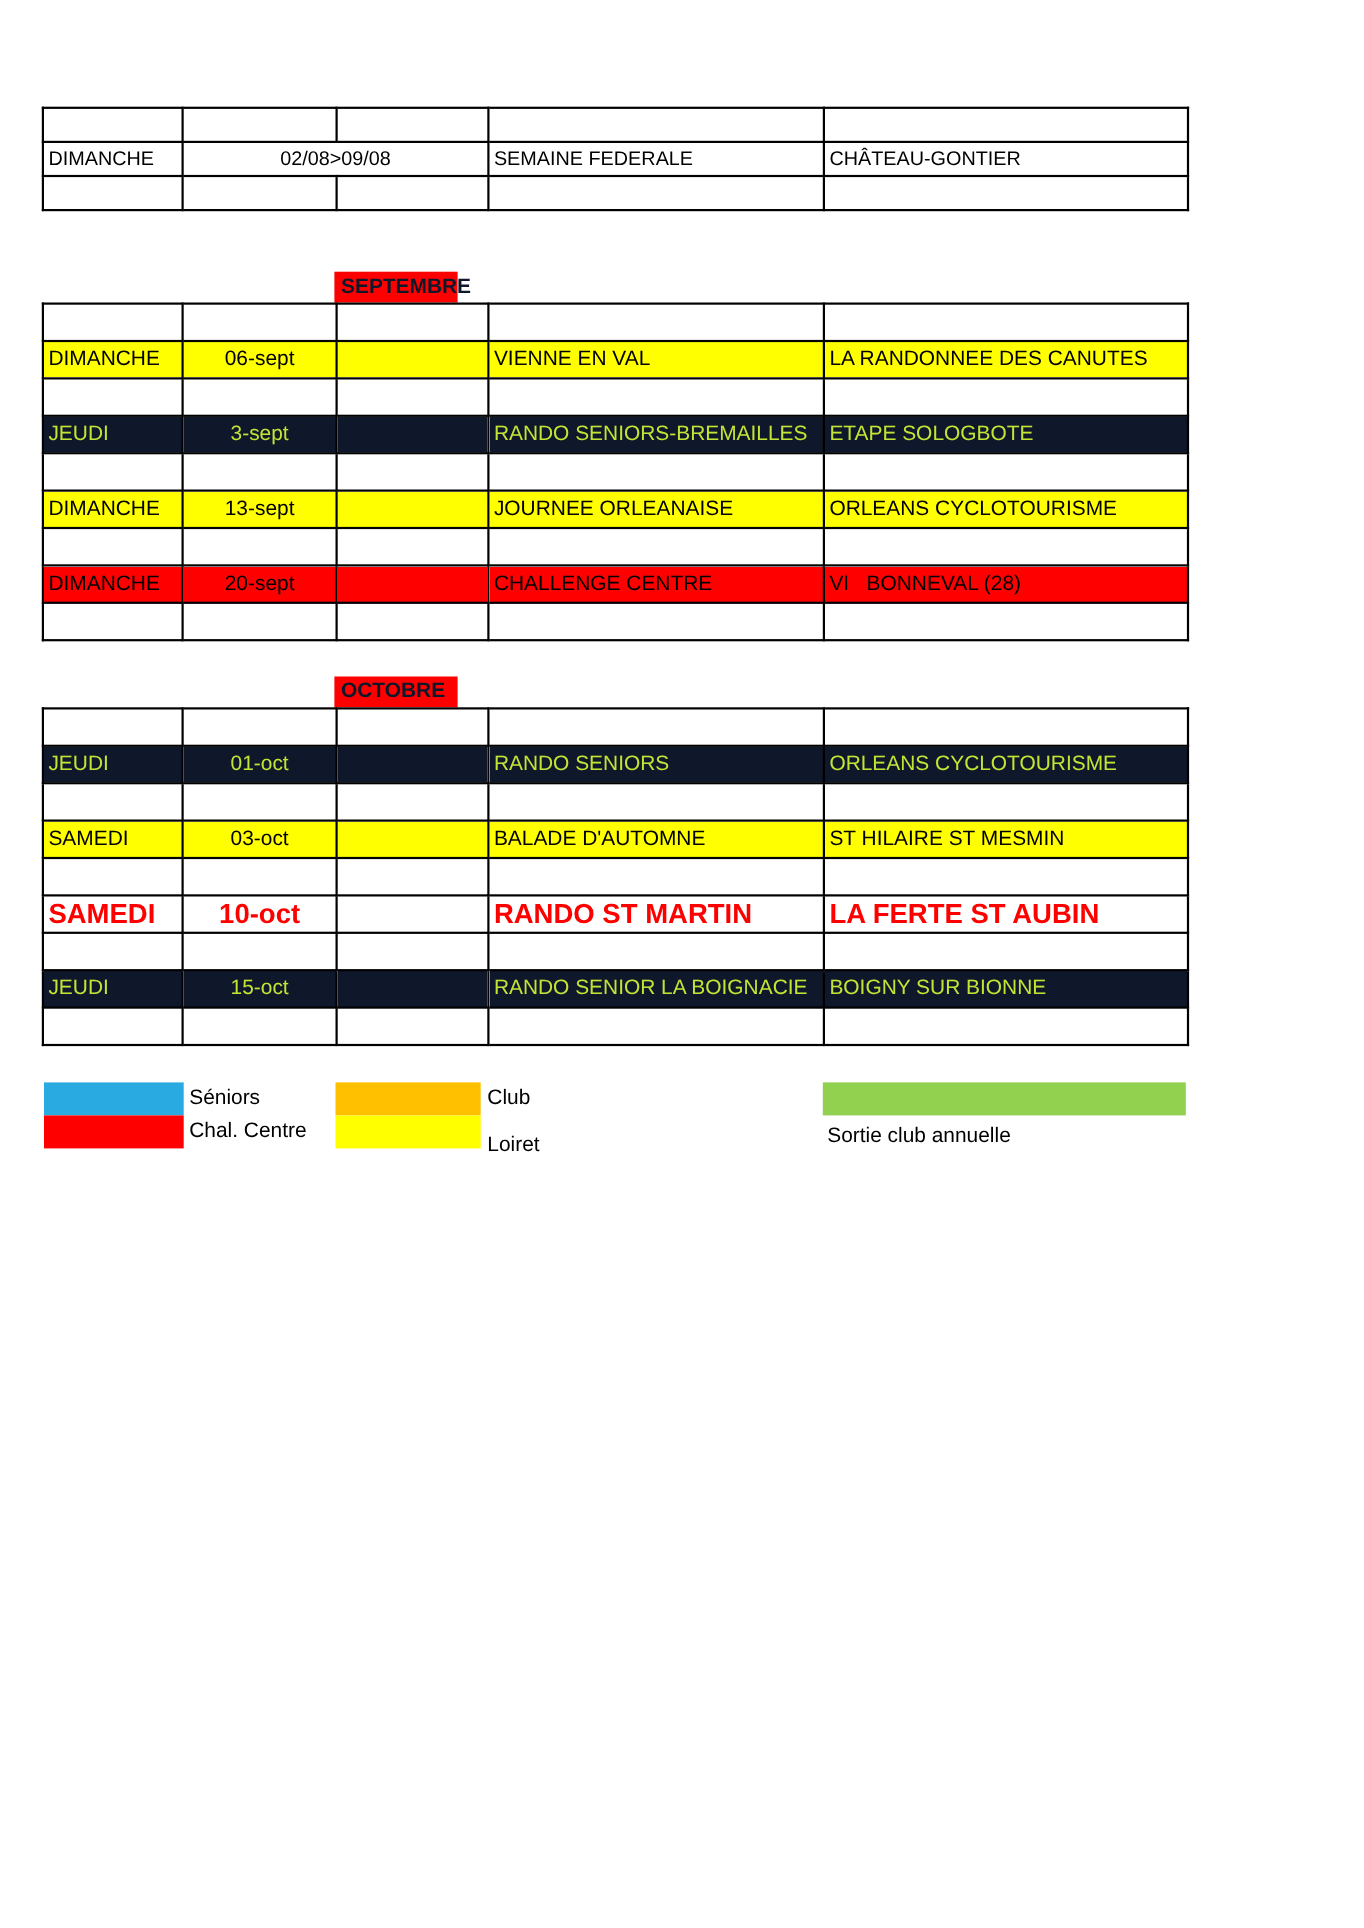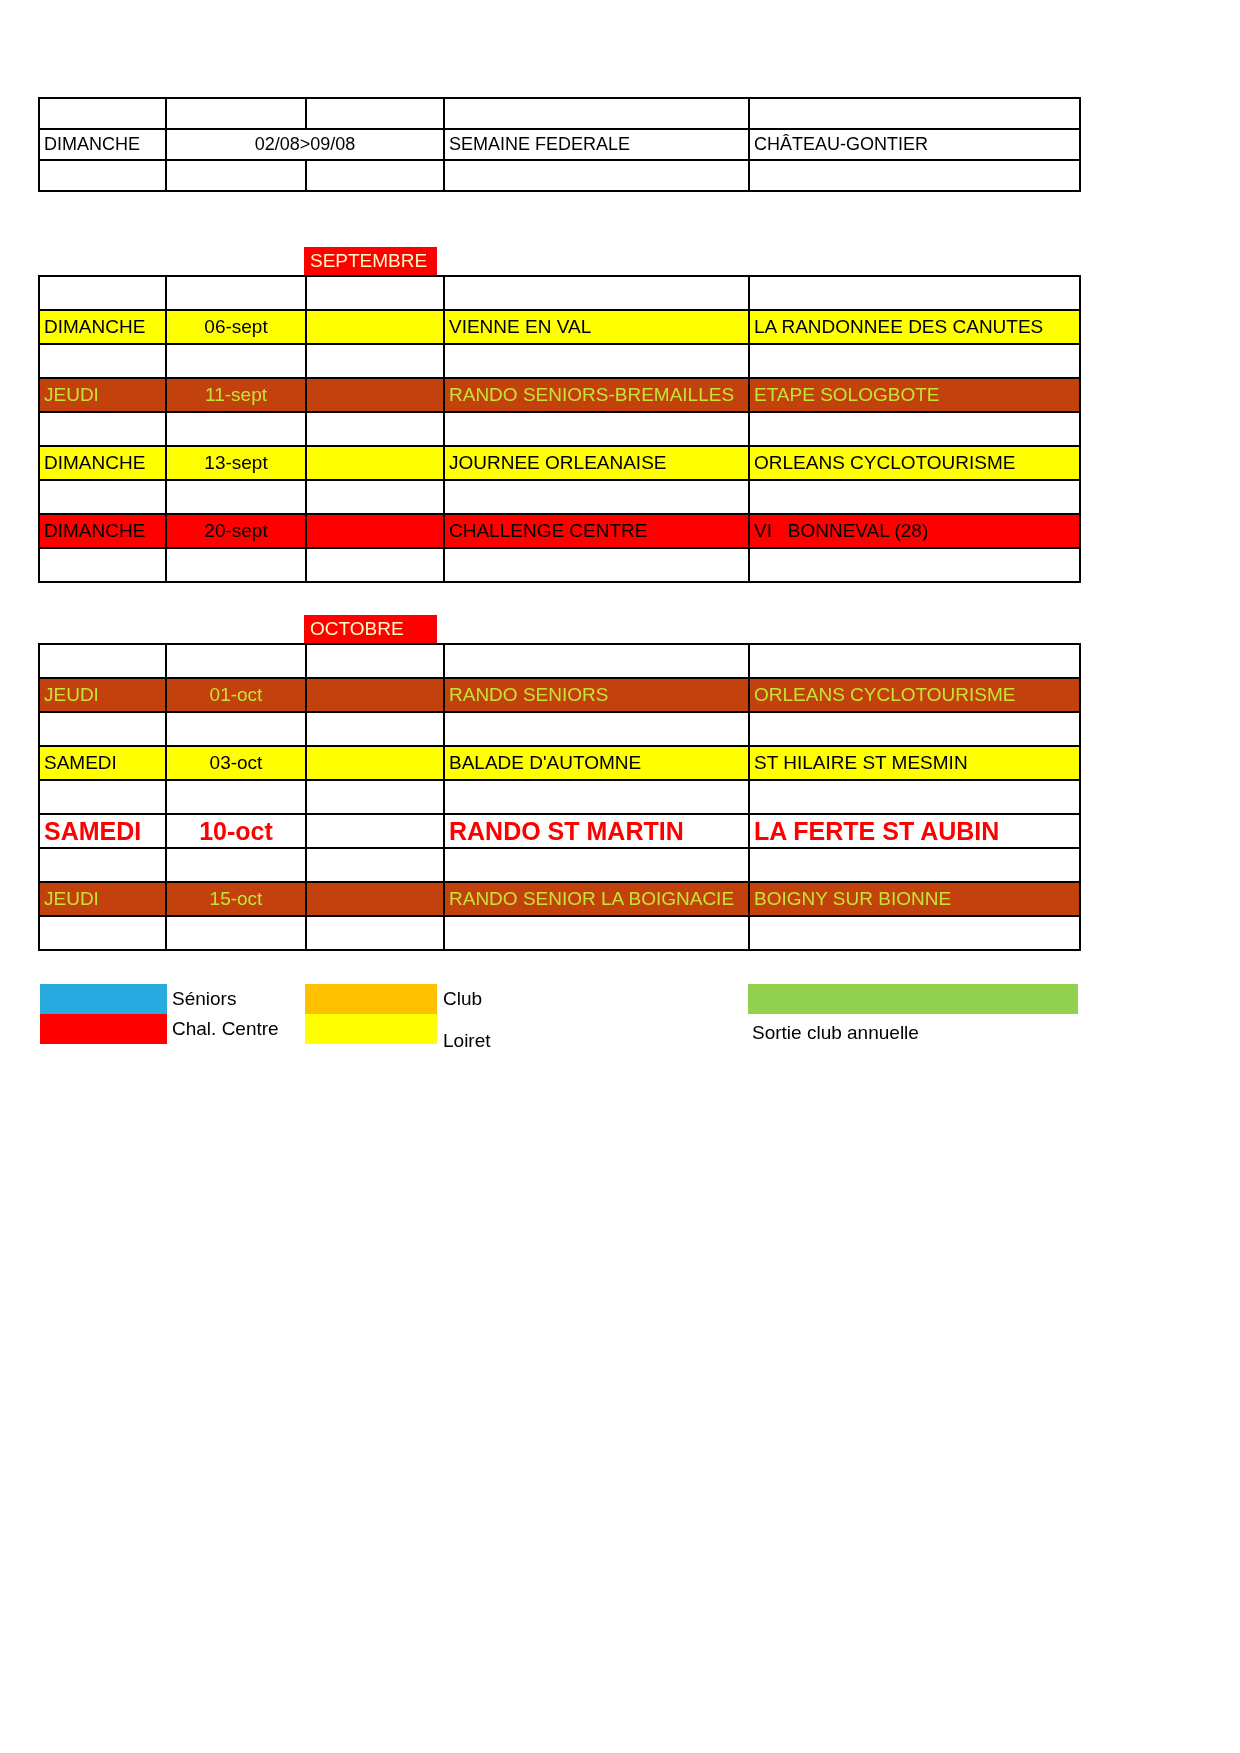--- a/index.html
+++ b/index.html
@@ -28,30 +28,31 @@
     font-size:19px;
     vertical-align:middle;
     box-sizing:border-box;
   }
   table.cal tr{height:34px;}
   table.august tr{height:31px;}
   table.august td{font-size:18px;}
   td.date{text-align:center;padding-right:7px;}
   td.merged-date{text-align:center;}
   tr.yellow td{background:#ffff00;color:#000;}
-  tr.blue td{background:#c2410c;color:#c4e435;}
+  tr.blue td{background:#0f172a;color:#c4e435;}
   tr.red td{background:#fe0000;color:#000;}
   tr.big{height:48px;}
   tr.big td{color:#fe0000;font-weight:700;font-size:25px;}
   .month-label{
-    width:133px;height:28px;
-    background:#fe0000;color:#fef9c3;
+    width:112px;height:28px;
+    background:#fe0000;color:#0f172a;
     font-size:19px;line-height:28px;
     padding-left:6px;box-sizing:border-box;
     margin-left:304px;
+    font-weight:bold;
   }
   .month-label.sep{margin-top:55px;}
   .month-label.oct{margin-top:32px;}
   .legend{
     position:relative;
     margin-top:33px;
     height:90px;
     font-size:19px;
   }
   .legend .swatch{position:absolute;height:30px;}
@@ -120,21 +121,21 @@
         </tr>
         <tr class="empty">
           <td></td>
           <td></td>
           <td></td>
           <td></td>
           <td></td>
         </tr>
         <tr class="blue">
           <td>JEUDI</td>
-          <td class="date">11-sept</td>
+          <td class="date">3-sept</td>
           <td></td>
           <td>RANDO SENIORS-BREMAILLES</td>
           <td>ETAPE SOLOGBOTE</td>
         </tr>
         <tr class="empty">
           <td></td>
           <td></td>
           <td></td>
           <td></td>
           <td></td>

